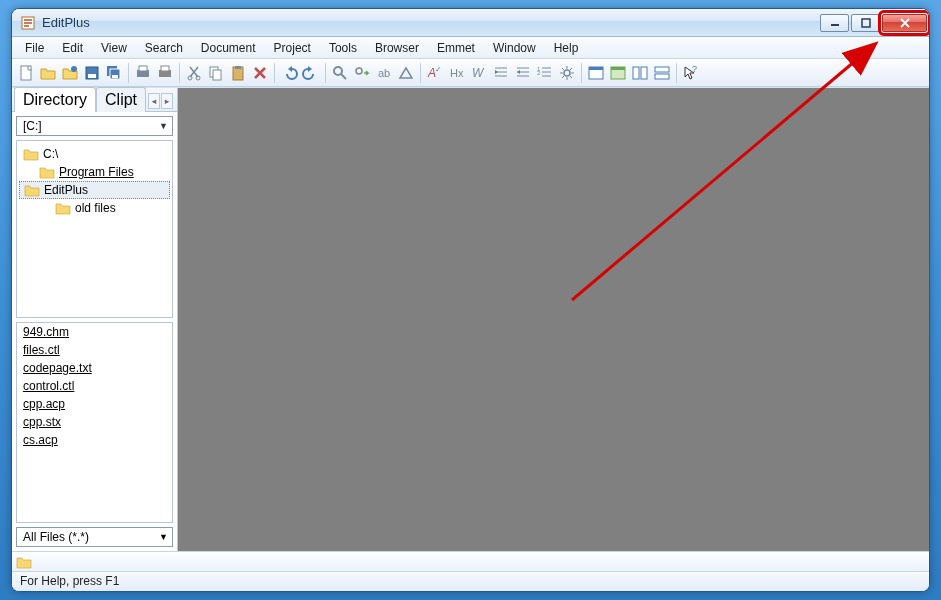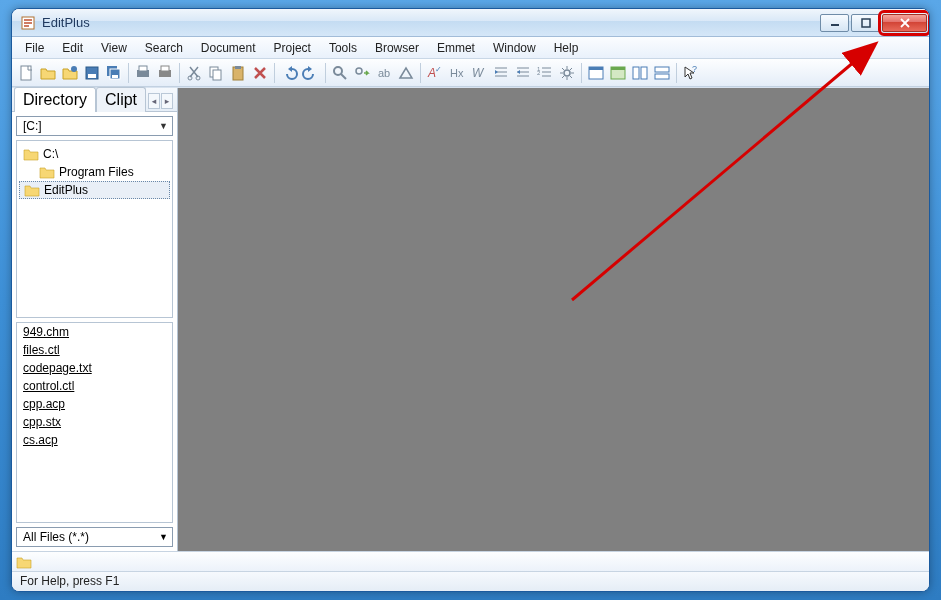--- a/index.html
+++ b/index.html
@@ -127,21 +127,21 @@
   margin: 0 4px 4px 4px;
   border: 1px solid #b7c5d4;
   height: 178px;
   overflow: auto;
   padding-top: 4px;
   background: #fff;
 }
 .tree-node { display:flex; align-items:center; height:18px; padding-left:6px; cursor:pointer; }
 .tree-node .folder-ico { width:16px; height:14px; margin-right:4px; }
 .tree-node.selected { background:#e9eff7; border:1px dotted #6a88a8; margin:0 2px; padding-left:4px;}
-.ind1 { padding-left: 22px; }
+.ind1 { padding-left: 22px; text-decoration: underline; }
 .ind2 { padding-left: 38px; }
 .filelist {
   margin: 0 4px 4px 4px;
   border: 1px solid #b7c5d4;
   flex: 1;
   overflow-y: scroll;
   overflow-x: scroll;
   background:#fff;
   text-decoration:underline;
 }
@@ -426,20 +426,26 @@
                 <path class="folder-svg" d="M1 3h5l1 2h8v8H1z"></path>
               </svg></span>
             <span>Program Files</span>
           </div>
           <div class="tree-node selected ind2">
             <span class="folder-ico"><svg width="16" height="14" viewBox="0 0 16 14">
                 <path class="folder-svg" d="M1 3h5l1 2h8v8H1z"></path>
               </svg></span>
             <span>EditPlus</span>
           </div>
+          <div class="tree-node ind2">
+            <span class="folder-ico"><svg width="16" height="14" viewBox="0 0 16 14">
+                <path class="folder-svg" d="M1 3h5l1 2h8v8H1z"></path>
+              </svg></span>
+            <span>old files</span>
+          </div>
         </div>
       <div class="filelist" id="filelist">
           <div>949.chm</div>
           <div>files.ctl</div>
           <div>codepage.txt</div>
           <div>control.ctl</div>
           <div>cpp.acp</div>
           <div>cpp.stx</div>
           <div>cs.acp</div>
         </div>

